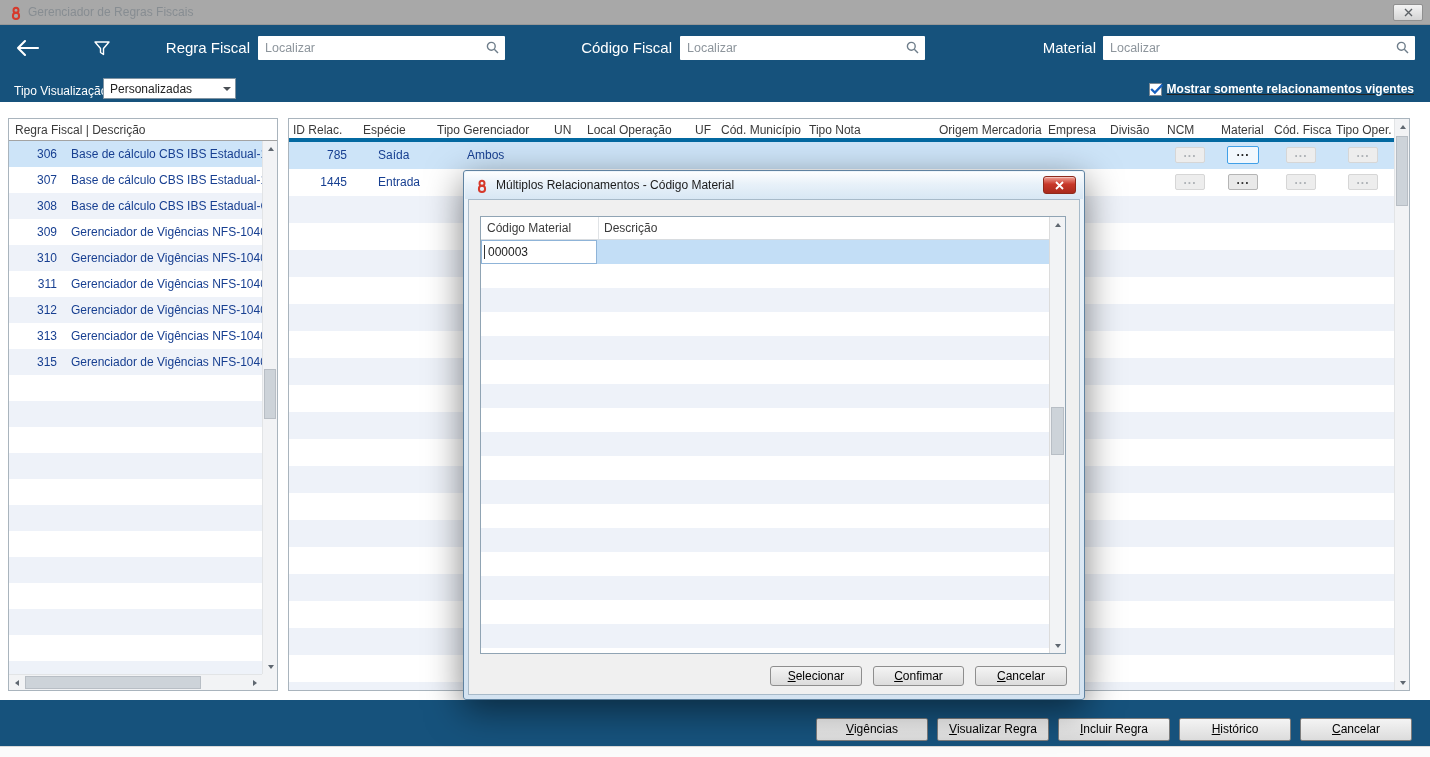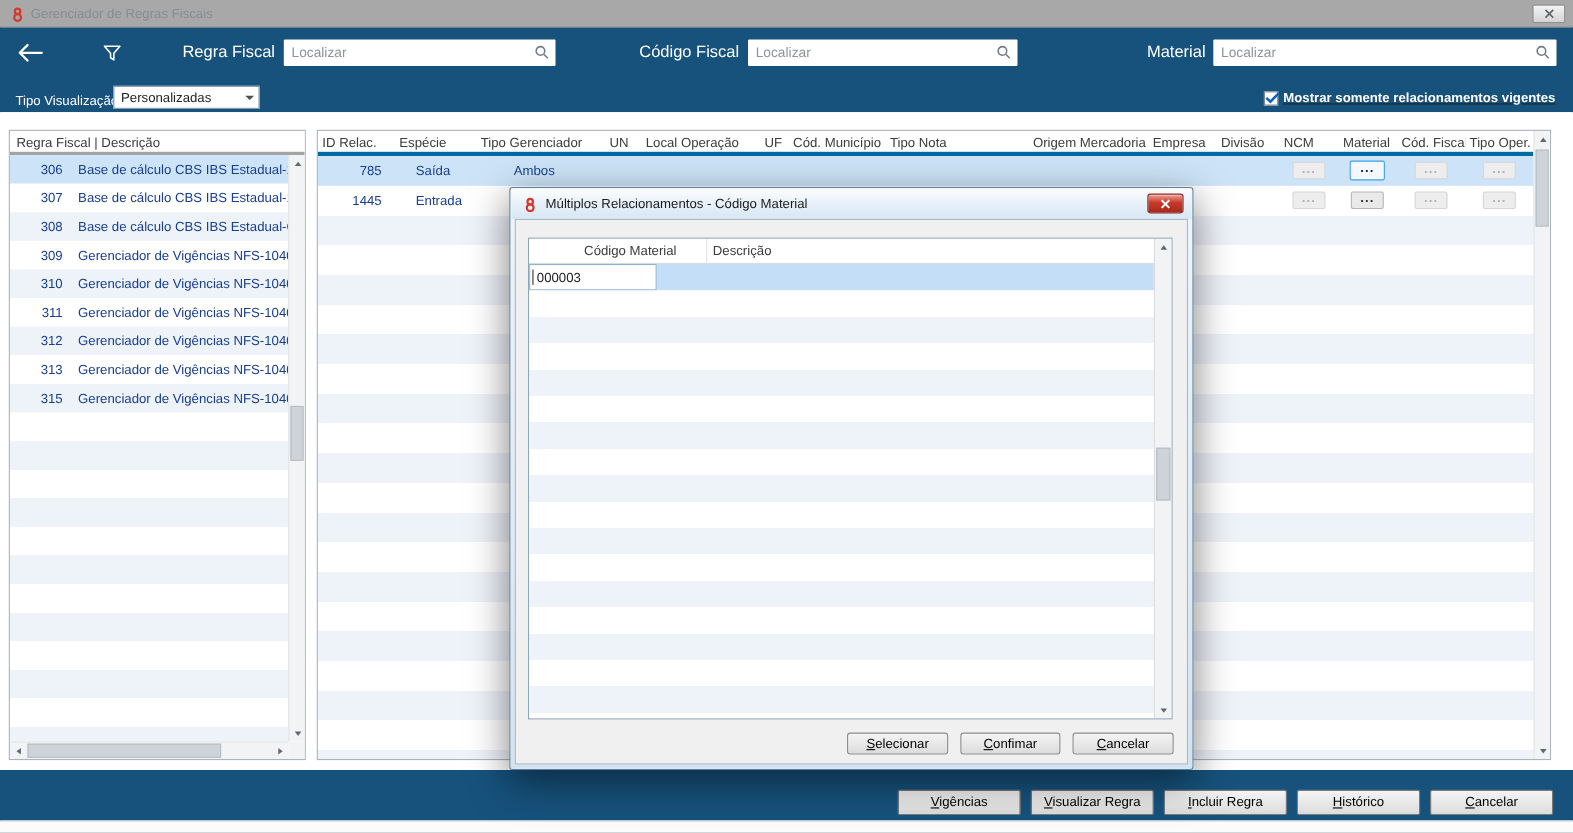--- a/index.html
+++ b/index.html
@@ -46,21 +46,21 @@
   .checkbox svg{position:absolute;left:0px;top:-1px;}
   .cb-label{color:#fff;font-size:12px;font-weight:bold;white-space:nowrap;}
 
   
   .content{position:absolute;left:0;top:102px;width:1430px;height:598px;background:#fff;}
   .panel{position:absolute;border:1px solid #a9b4bd;background:#fff;overflow:hidden;}
   .left-panel{left:8px;top:16px;width:270px;height:573px;}
   .right-panel{left:288px;top:16px;width:1122px;height:573px;}
 
   
-  .lp-header{position:absolute;left:0;top:0;width:268px;height:22px;line-height:22px;padding-left:6px;background:#fff;border-bottom:3px solid #a3a3a3;color:#3b3b3b;cursor:default;}
+  .lp-header{position:absolute;left:0;top:0;width:268px;height:22px;line-height:22px;padding-left:6px;background:#fff;border-bottom:1px solid #a3a3a3;color:#3b3b3b;cursor:default;}
   .lp-rows{position:absolute;left:0;top:22px;width:253px;}
   .lp-row{display:flex;height:26px;line-height:26px;color:var(--grid_text,#173f91);cursor:pointer;background:#fff;}
   .lp-row.alt{background:var(--stripe,#eef2f9);}
   .lp-row.selected{background:var(--selection,#cde4f8);}
   .lp-id{width:48px;text-align:right;flex:none;}
   .lp-desc{margin-left:14px;white-space:nowrap;overflow:hidden;flex:1;}
   .lp-stripes{position:absolute;left:0;top:256px;width:253px;height:299px;background:repeating-linear-gradient(to bottom,#fff 0 26px,var(--stripe,#eef2f9) 26px 52px);}
 
   
   .vscroll,.hscroll{position:absolute;background:#f2f3f5;}
@@ -96,21 +96,21 @@
   .d-to{left:1059px;}
 
   
   .modal{position:absolute;left:463px;top:170px;width:622px;height:530px;z-index:10;background:linear-gradient(#eef5fb,#d4e3f1);border:1px solid #5f82a0;border-radius:3px;box-shadow:0 10px 36px rgba(0,0,0,.5);}
   .m-titlebar{position:absolute;left:1px;top:1px;right:1px;height:27px;background:linear-gradient(#fdfefe,#e8f1f9 45%,#d8e7f4);border-radius:2px 2px 0 0;cursor:move;}
   .m-icon{position:absolute;left:10px;top:7px;width:14px;height:14px;}
   .m-title{position:absolute;left:31px;top:0;line-height:27px;color:#1b1b1b;font-size:12px;white-space:nowrap;}
   .m-close{position:absolute;right:7px;top:4px;width:33px;height:18px;border:1px solid #8e2a1c;border-radius:3px;background:linear-gradient(#f0a195,var(--close_red,#c8382a) 45%,#a92a1c);display:flex;align-items:center;justify-content:center;box-shadow:inset 0 1px 0 rgba(255,255,255,.4);cursor:pointer;}
   .m-client{position:absolute;left:4px;right:4px;top:28px;bottom:4px;background:#f0f0f0;border:1px solid #a8bac9;}
   .m-table{position:absolute;left:11px;top:16px;width:586px;height:438px;background:#fff;border:1px solid #90a4b4;overflow:hidden;}
-  .mt-header{position:absolute;left:0;top:0;width:568px;height:23px;display:flex;background:#fff;border-bottom:1px solid #d8dce0;color:#3b3b3b;line-height:22px;cursor:default;padding-left:44px;}
+  .mt-header{position:absolute;left:0;top:0;width:568px;height:23px;display:flex;background:#fff;border-bottom:1px solid #d8dce0;color:#3b3b3b;line-height:22px;cursor:default;}
   .mt-h1{width:118px;flex:none;padding-left:6px;border-right:1px solid #e0e3e6;}
   .mt-h2{flex:1;padding-left:5px;}
   .mt-row{position:absolute;left:0;top:23px;width:568px;height:24px;background:var(--dialog_selection,#c3def6);line-height:24px;cursor:pointer;}
   .mt-codigo{position:absolute;left:0;top:0;width:116px;height:24px;background:#fff;border:1px solid #8fb4d8;padding-left:6px;color:#222;line-height:22px;}
   .mt-codigo::before{content:"";position:absolute;left:2px;top:4px;bottom:4px;width:1px;background:#333;}
   .mt-desc{position:absolute;left:122px;top:0;right:4px;color:var(--grid_text,#173f91);white-space:nowrap;overflow:hidden;}
   .mt-stripes{position:absolute;left:0;top:47px;width:568px;height:389px;background:repeating-linear-gradient(to bottom,#fff 0 24px,var(--stripe,#eef2f9) 24px 48px);}
   .m-vscroll{right:0;top:0;width:16px;height:436px;border-left:1px solid #dcdcdc;background:#f2f3f5;position:absolute;}
   .m-btn{position:absolute;top:466px;height:20px;background:linear-gradient(#f4f4f4,#dcdcdc);border:1px solid #8e8e8e;border-radius:3px;font:12px "Liberation Sans","DejaVu Sans",sans-serif;color:#000;text-align:center;line-height:18px;cursor:pointer;}
   .mb-sel{left:301px;width:92px;}

